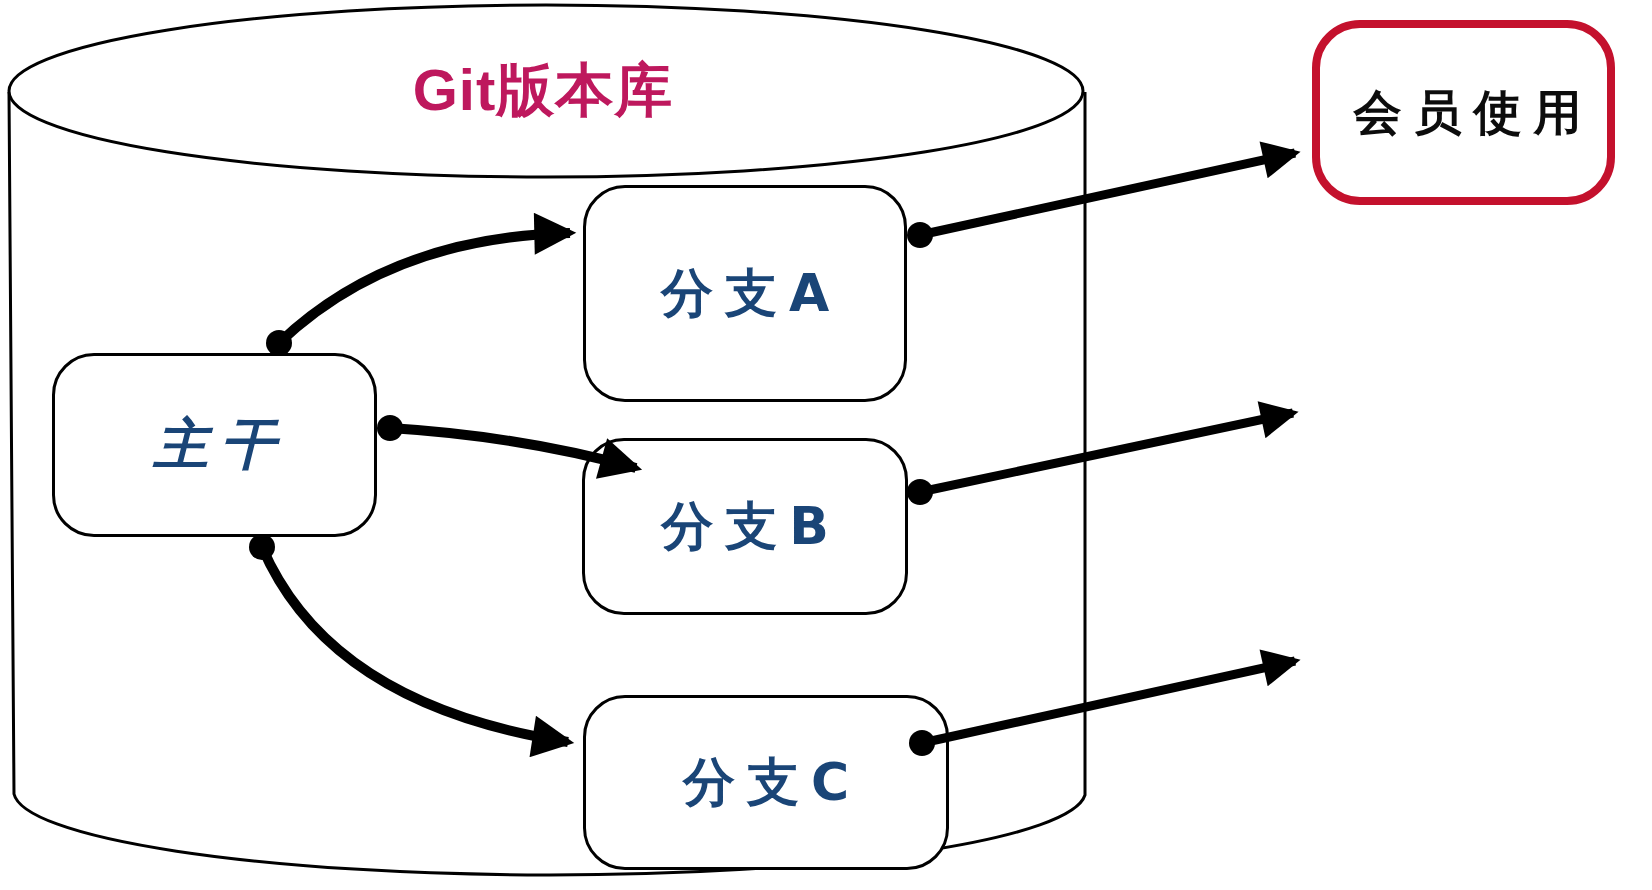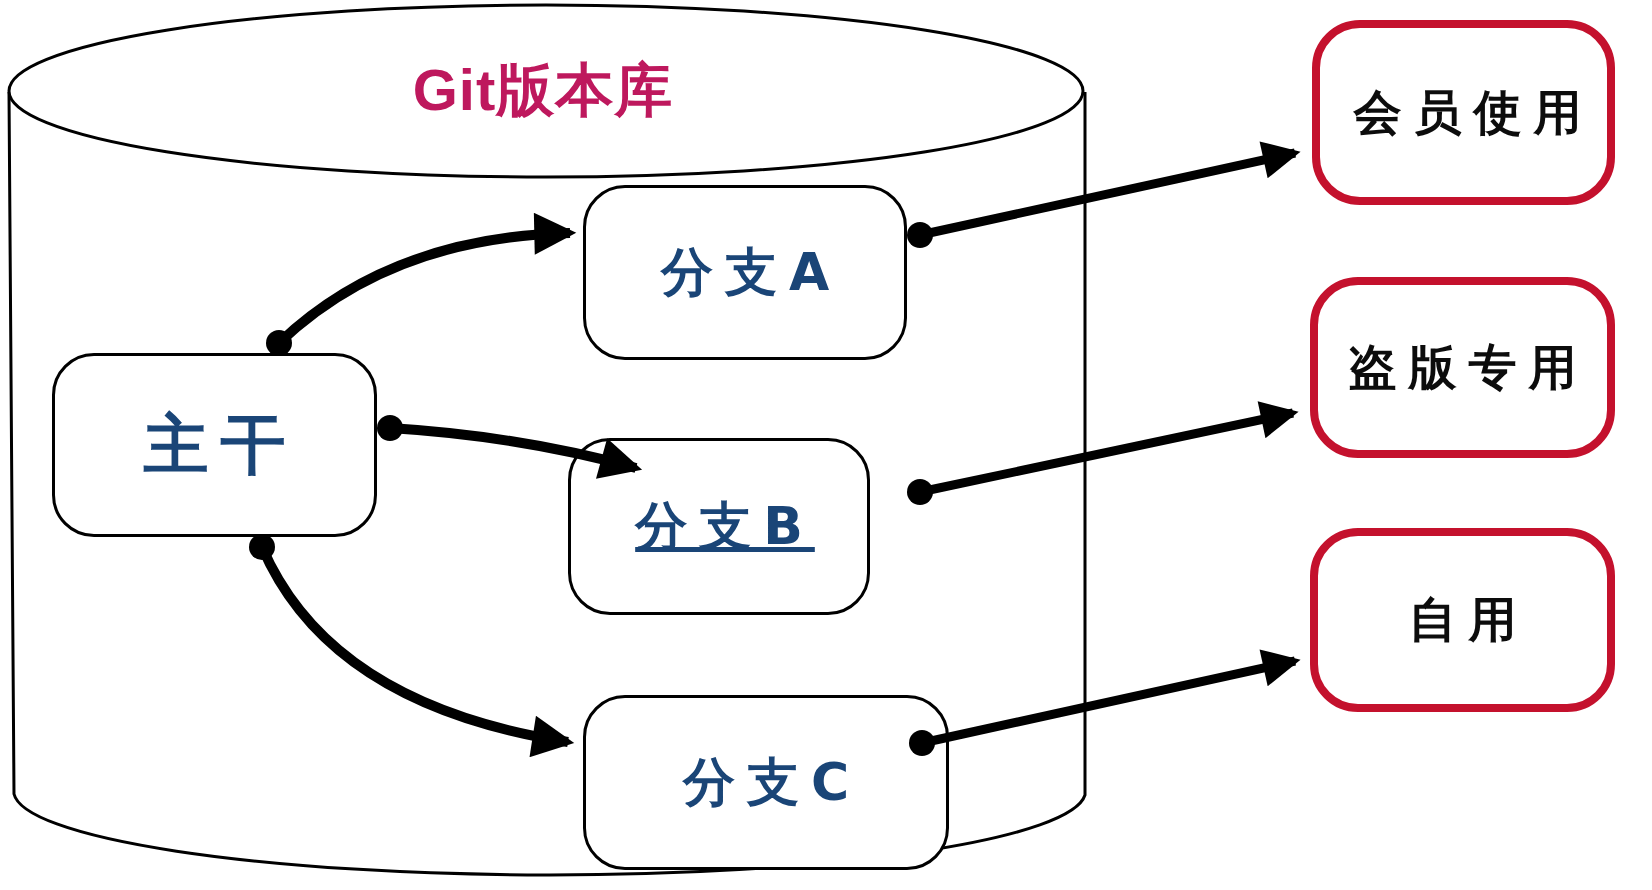--- a/index.html
+++ b/index.html
@@ -47,23 +47,23 @@
     align-items: center;
     justify-content: center;
     z-index: 1;
     color: #1a4577;
     font-size: 52px;
     font-weight: 600;
     letter-spacing: 12px;
     text-indent: 12px;
     white-space: nowrap;
   }
-  .node.trunk   { left: 52px;  top: 353px; width: 325px; height: 184px; font-size: 65px; }
-  .node.brancha { left: 583px; top: 185px; width: 324px; height: 175px; }
-  .node.branchb { left: 568px; top: 438px; width: 302px; height: 177px; text-decoration: underline; }
+  .node.trunk   { left: 52px;  top: 353px; width: 325px; height: 184px; font-size: 55px; font-style: italic; }
+  .node.brancha { left: 583px; top: 185px; width: 324px; height: 217px; }
+  .node.branchb { left: 582px; top: 438px; width: 326px; height: 177px; }
   .node.branchc { left: 583px; top: 695px; width: 366px; height: 175px; }
   .usage {
     position: absolute;
     box-sizing: border-box;
     background: #ffffff;
     border: 8px solid #c4112d;
     border-radius: 48px;
     display: flex;
     align-items: center;
     justify-content: center;
@@ -100,26 +100,20 @@
   <div class="node branchb">
     <span>分支B</span>
   </div>
   <div class="node branchc">
     <span>分支C</span>
   </div>
 
   <div class="usage member">
     <span>会员使用</span>
   </div>
-  <div class="usage pirate">
-    <span>盗版专用</span>
-  </div>
-  <div class="usage personal">
-    <span>自用</span>
-  </div>
 
   <svg class="layer fg" viewBox="0 0 1652 890">
     <defs>
       <marker id="arrowhead" viewBox="0 0 10 10" refX="8.5" refY="5" markerWidth="5.2" markerHeight="4.2" orient="auto">
         <path d="M 0 0 L 10 5 L 0 10 z" fill="#000000"></path>
       </marker>
     </defs>
 
     <path d="M 279 343 Q 390 237 570 233" fill="none" stroke="#000000" stroke-width="10" marker-end="url(#arrowhead)"></path>
     <path d="M 390 428 Q 520 436 636 468" fill="none" stroke="#000000" stroke-width="10" marker-end="url(#arrowhead)"></path>

